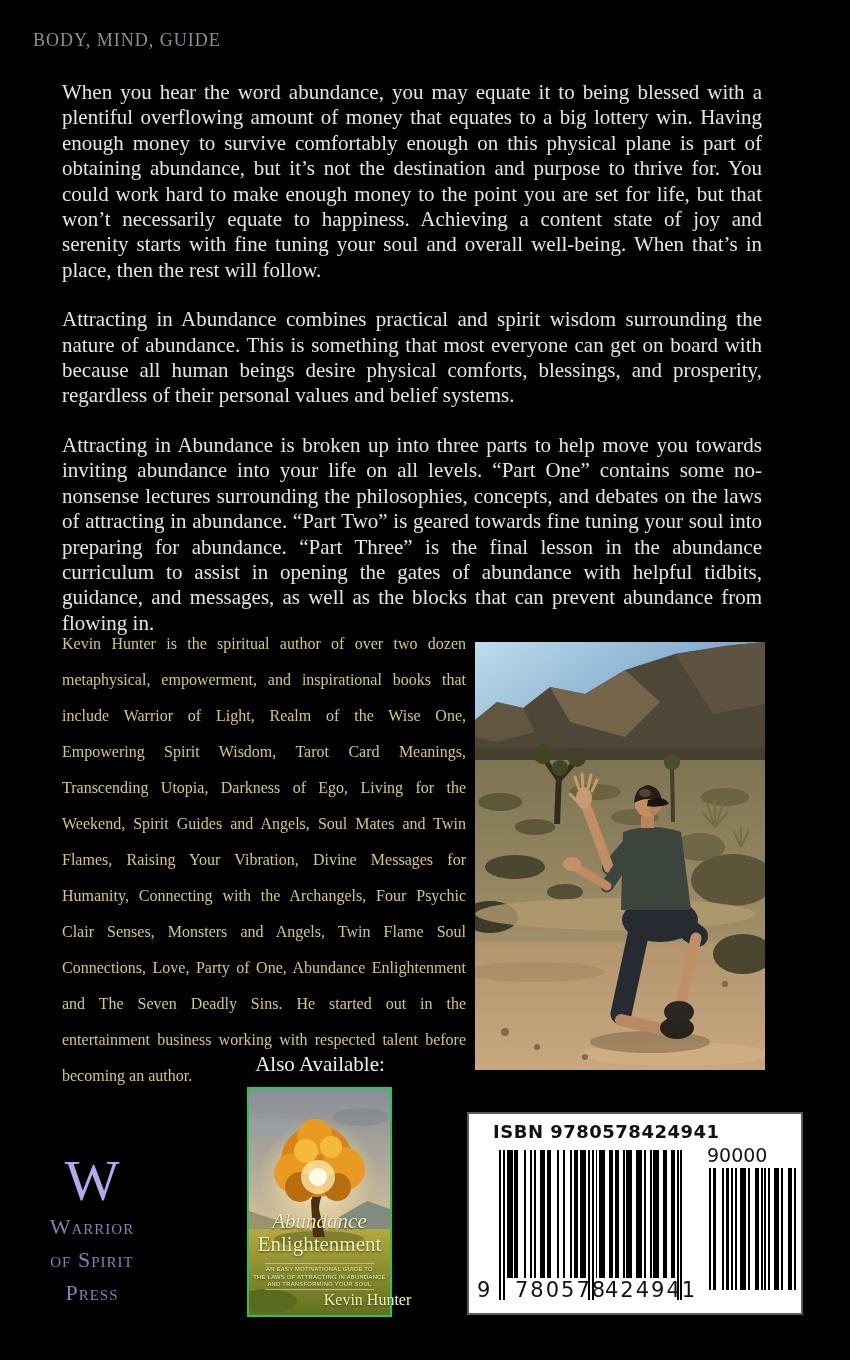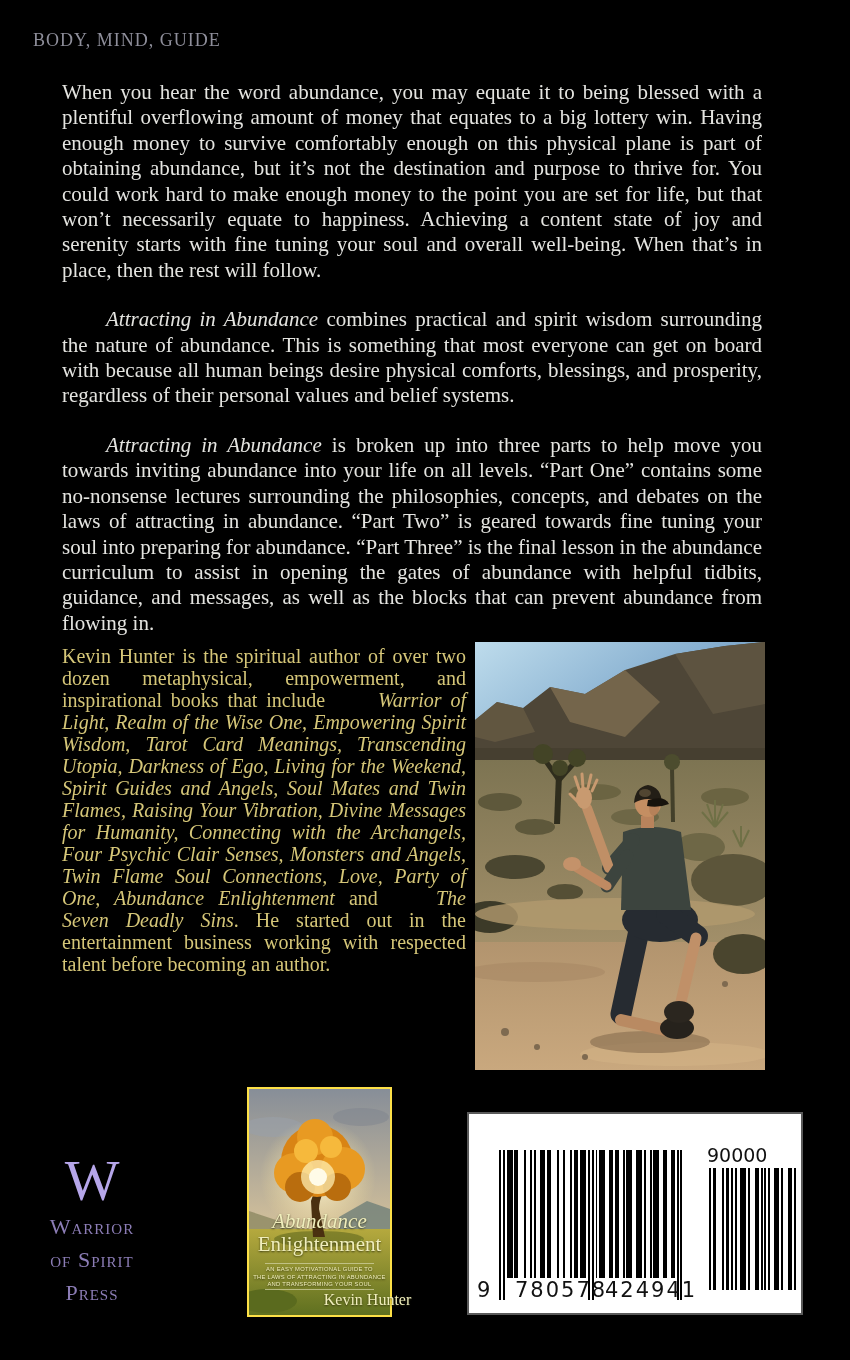--- a/index.html
+++ b/index.html
@@ -13,34 +13,34 @@
     position:absolute; left:33px; top:30px;
     font-size:18px; letter-spacing:1px;
     color:var(--category_text,#8e8e9a);
   }
   .synopsis{
     position:absolute; left:62px; top:80px; width:700px;
     color:var(--body_text,#e4e4e0);
     font-size:21px; line-height:25.4px; text-align:justify;
   }
   .synopsis p{margin:0 0 24px 0;}
-  .it{font-style:italic;margin-left:44px;}
+  .it{}
   .bio{
-    position:absolute; left:62px; top:645px; width:404px;
+    position:absolute; left:62px; top:626px; width:404px;
     color:var(--bio_text,#d5c678);
-    font-size:20px; line-height:22px; text-align:justify;
+    font-size:16px; line-height:36px; text-align:justify;
   }
   .photo{position:absolute; left:475px; top:642px;}
   .also{
     position:absolute; left:225px; top:1052px; width:190px;
     text-align:center; font-size:21px; color:#efefec;
   }
   .thumb{
     position:absolute; left:247px; top:1087px; width:145px; height:230px;
-    border:2px solid #fde047; box-sizing:border-box;
+    border:2px solid #22c55e; box-sizing:border-box;
   }
   .thumb svg{position:absolute; left:0; top:0;}
   .thumb .txt{position:absolute; width:100%; text-align:center; color:#f0eebc;
     text-shadow:0 1px 2px rgba(40,40,10,.8);}
   .t1{top:120px; font-size:21px; font-style:italic;}
   .t2{top:143px; font-size:21px; }
   .rule{position:absolute; left:16px; width:109px; height:1px; background:#cfd0a0; opacity:.75;}
   .rule-top{top:174px;} .rule-bottom{top:200px;}
   .sub{top:177px; font-size:5.8px; line-height:7.6px; letter-spacing:.3px; color:#e2e2b4;
     font-family:"Liberation Sans", sans-serif;}
@@ -176,20 +176,21 @@
       <ellipse cx="97" cy="222" rx="9" ry="7" fill="#c4926a"></ellipse>
       <rect x="166" y="174" width="13" height="12" fill="#b9835c"></rect>
       <circle cx="173" cy="162" r="13" fill="#c48e62"></circle>
       <ellipse cx="179" cy="166" rx="5" ry="8" fill="#a87450" opacity="0.5"></ellipse>
       <path d="M159,161 Q160,145 173,143 Q186,145 187,161 Q173,153 159,161 Z" fill="#231e16"></path>
       <path d="M173,158 Q190,153 194,162 Q184,166 172,164 Z" fill="#17130d"></path>
       <ellipse cx="170" cy="151" rx="6" ry="4" fill="#5c4f38" opacity="0.8"></ellipse>
     </g>
   </svg>
 
+  <div class="also">Also Available:</div>
 
   <div class="thumb">
     <svg width="141" height="226" viewBox="0 0 141 226">
       <defs>
         <linearGradient id="tsky" x1="0" y1="0" x2="0" y2="1">
           <stop offset="0" stop-color="#878e98"></stop>
             <stop offset="1" stop-color="#d9c49a"></stop>
         </linearGradient>
         <linearGradient id="tground" x1="0" y1="0" x2="0" y2="1">
           <stop offset="0" stop-color="#b5a93e"></stop>
@@ -239,20 +240,21 @@
   </div>
 
   <div class="press">
     <div class="press-w">W</div>
     <div class="press-line">Warrior</div>
     <div class="press-line">of Spirit</div>
     <div class="press-line">Press</div>
   </div>
 
   <div class="barcode">
+    <div class="isbn-label">ISBN 9780578424941</div>
     <div class="addon-label">90000</div>
     <svg id="bc-main" width="184" height="150" shape-rendering="crispEdges">
         <rect x="0.00" y="0" width="1.98" height="150" fill="#000"></rect>
         <rect x="3.86" y="0" width="1.98" height="150" fill="#000"></rect>
         <rect x="7.72" y="0" width="1.98" height="128" fill="#000"></rect>
         <rect x="9.65" y="0" width="1.98" height="128" fill="#000"></rect>
         <rect x="11.58" y="0" width="1.98" height="128" fill="#000"></rect>
         <rect x="15.44" y="0" width="1.98" height="128" fill="#000"></rect>
         <rect x="17.37" y="0" width="1.98" height="128" fill="#000"></rect>
         <rect x="25.09" y="0" width="1.98" height="128" fill="#000"></rect>

